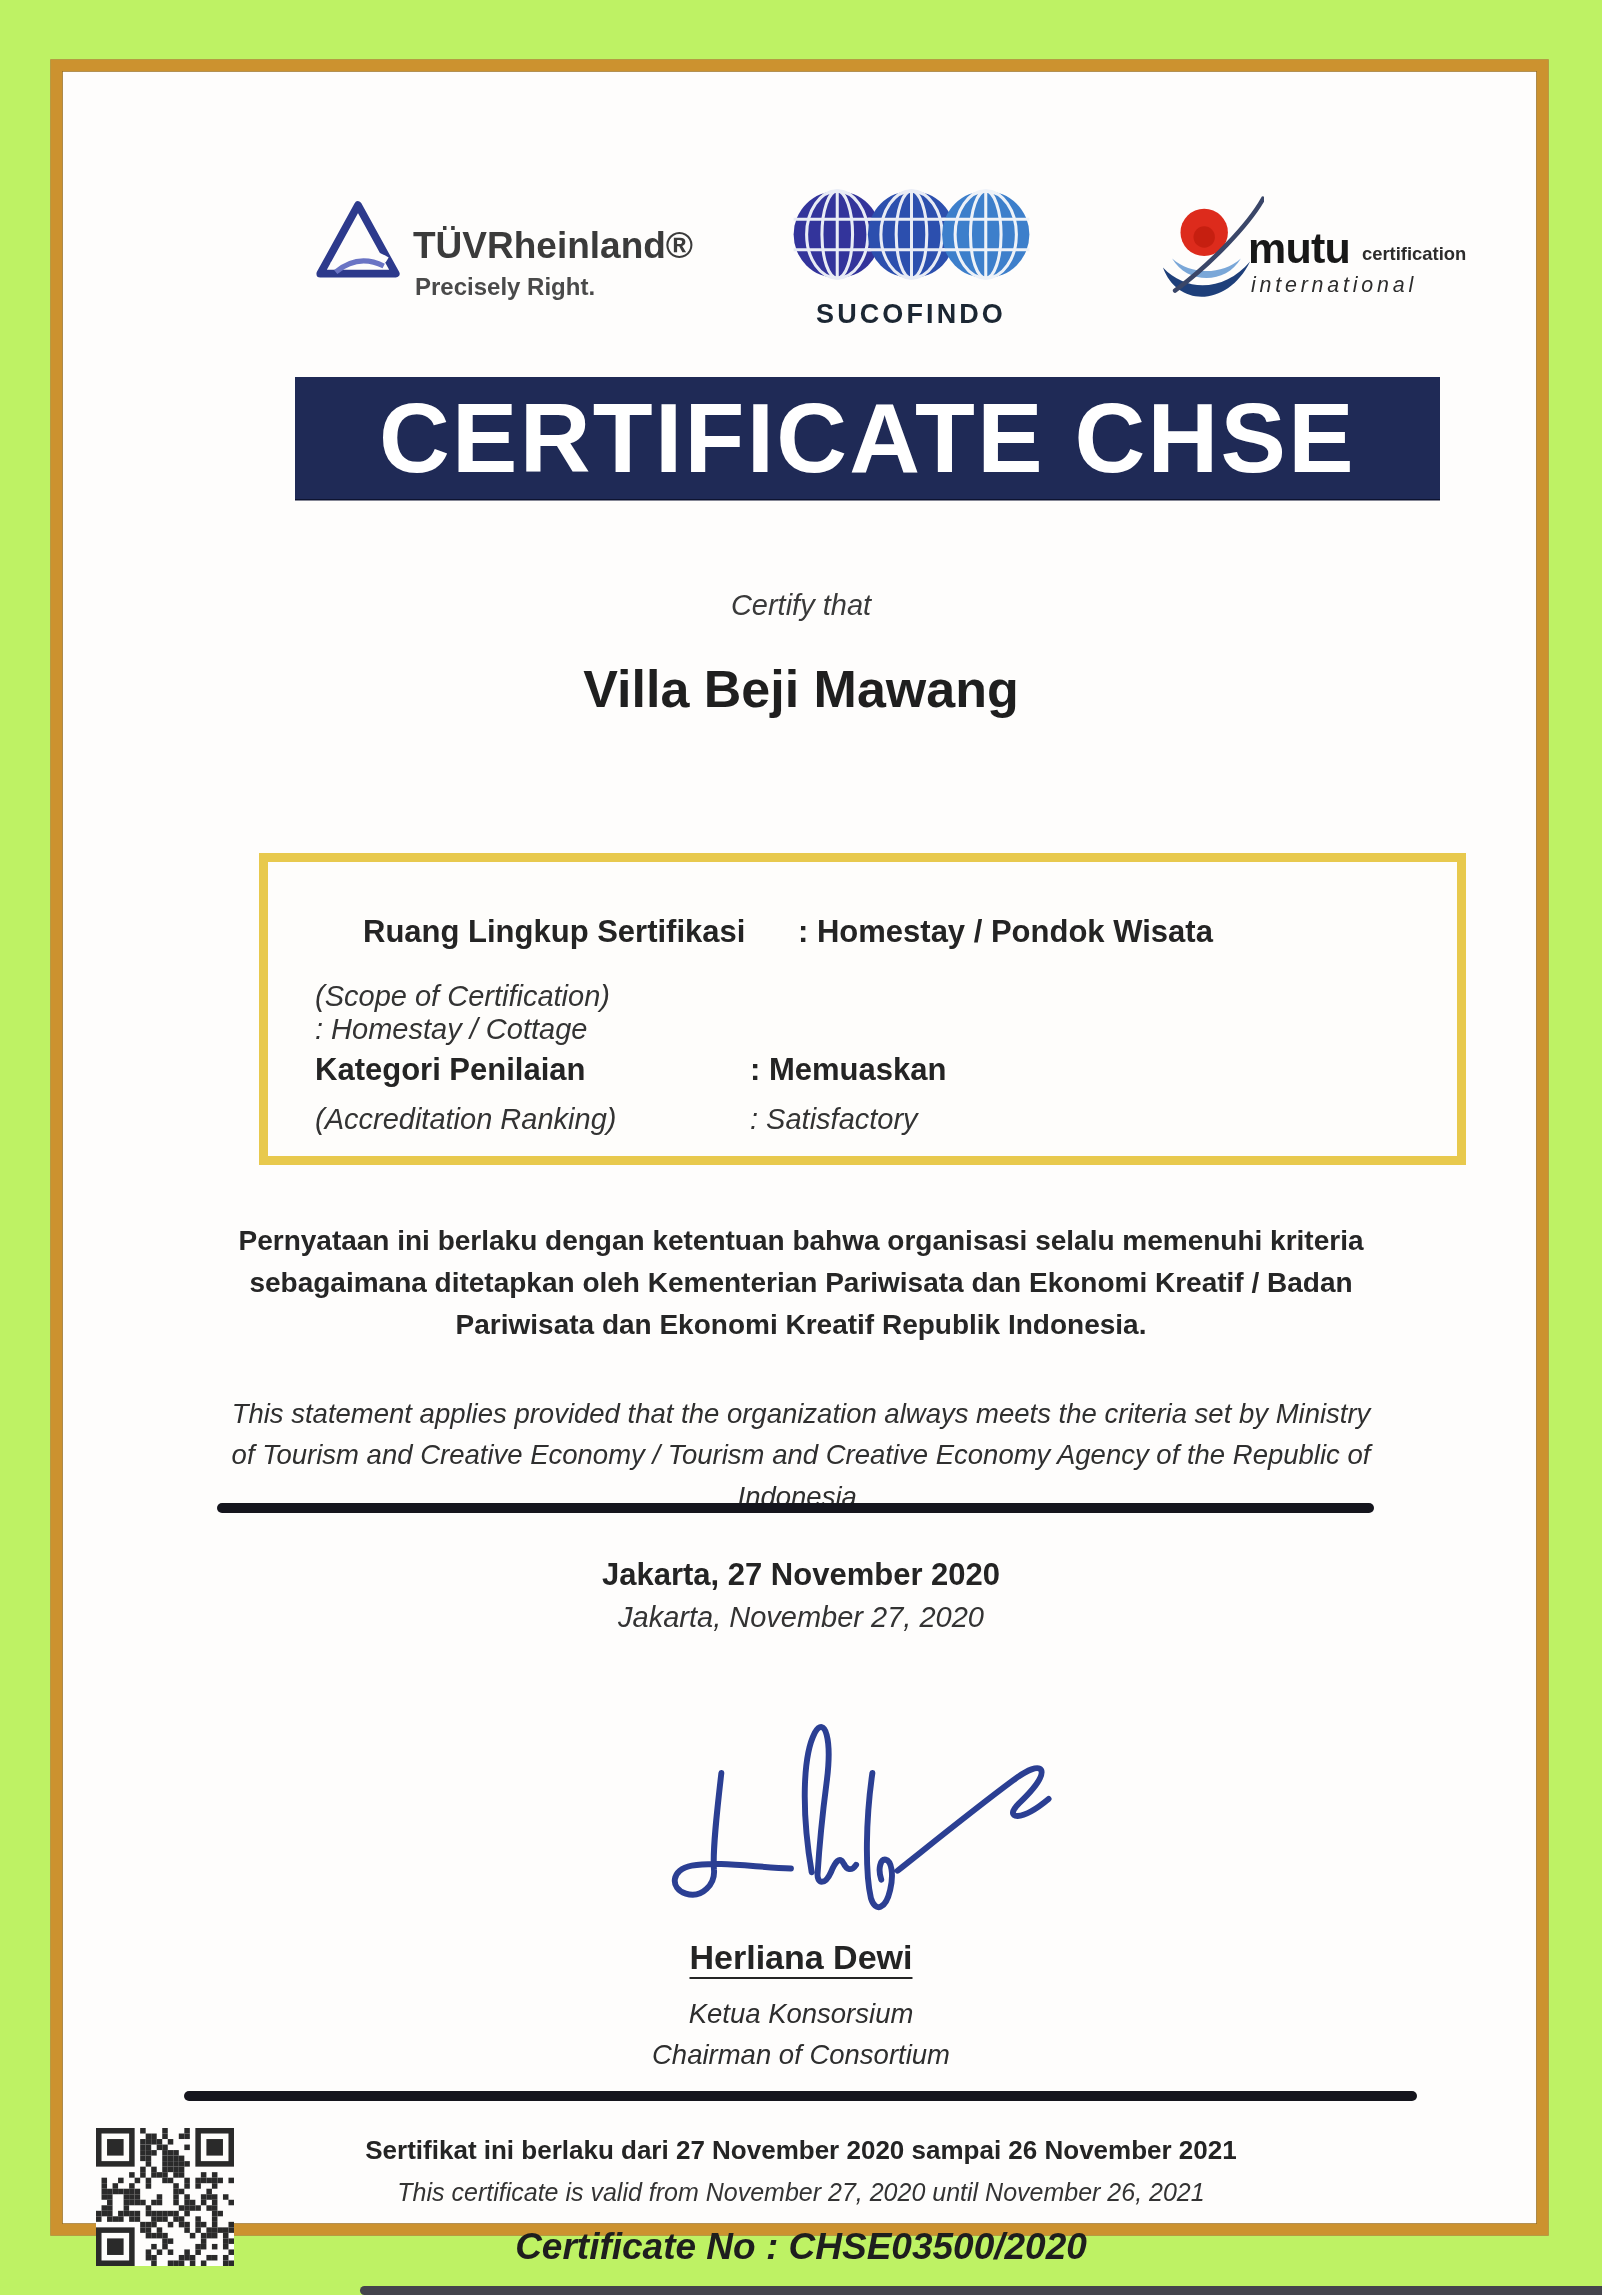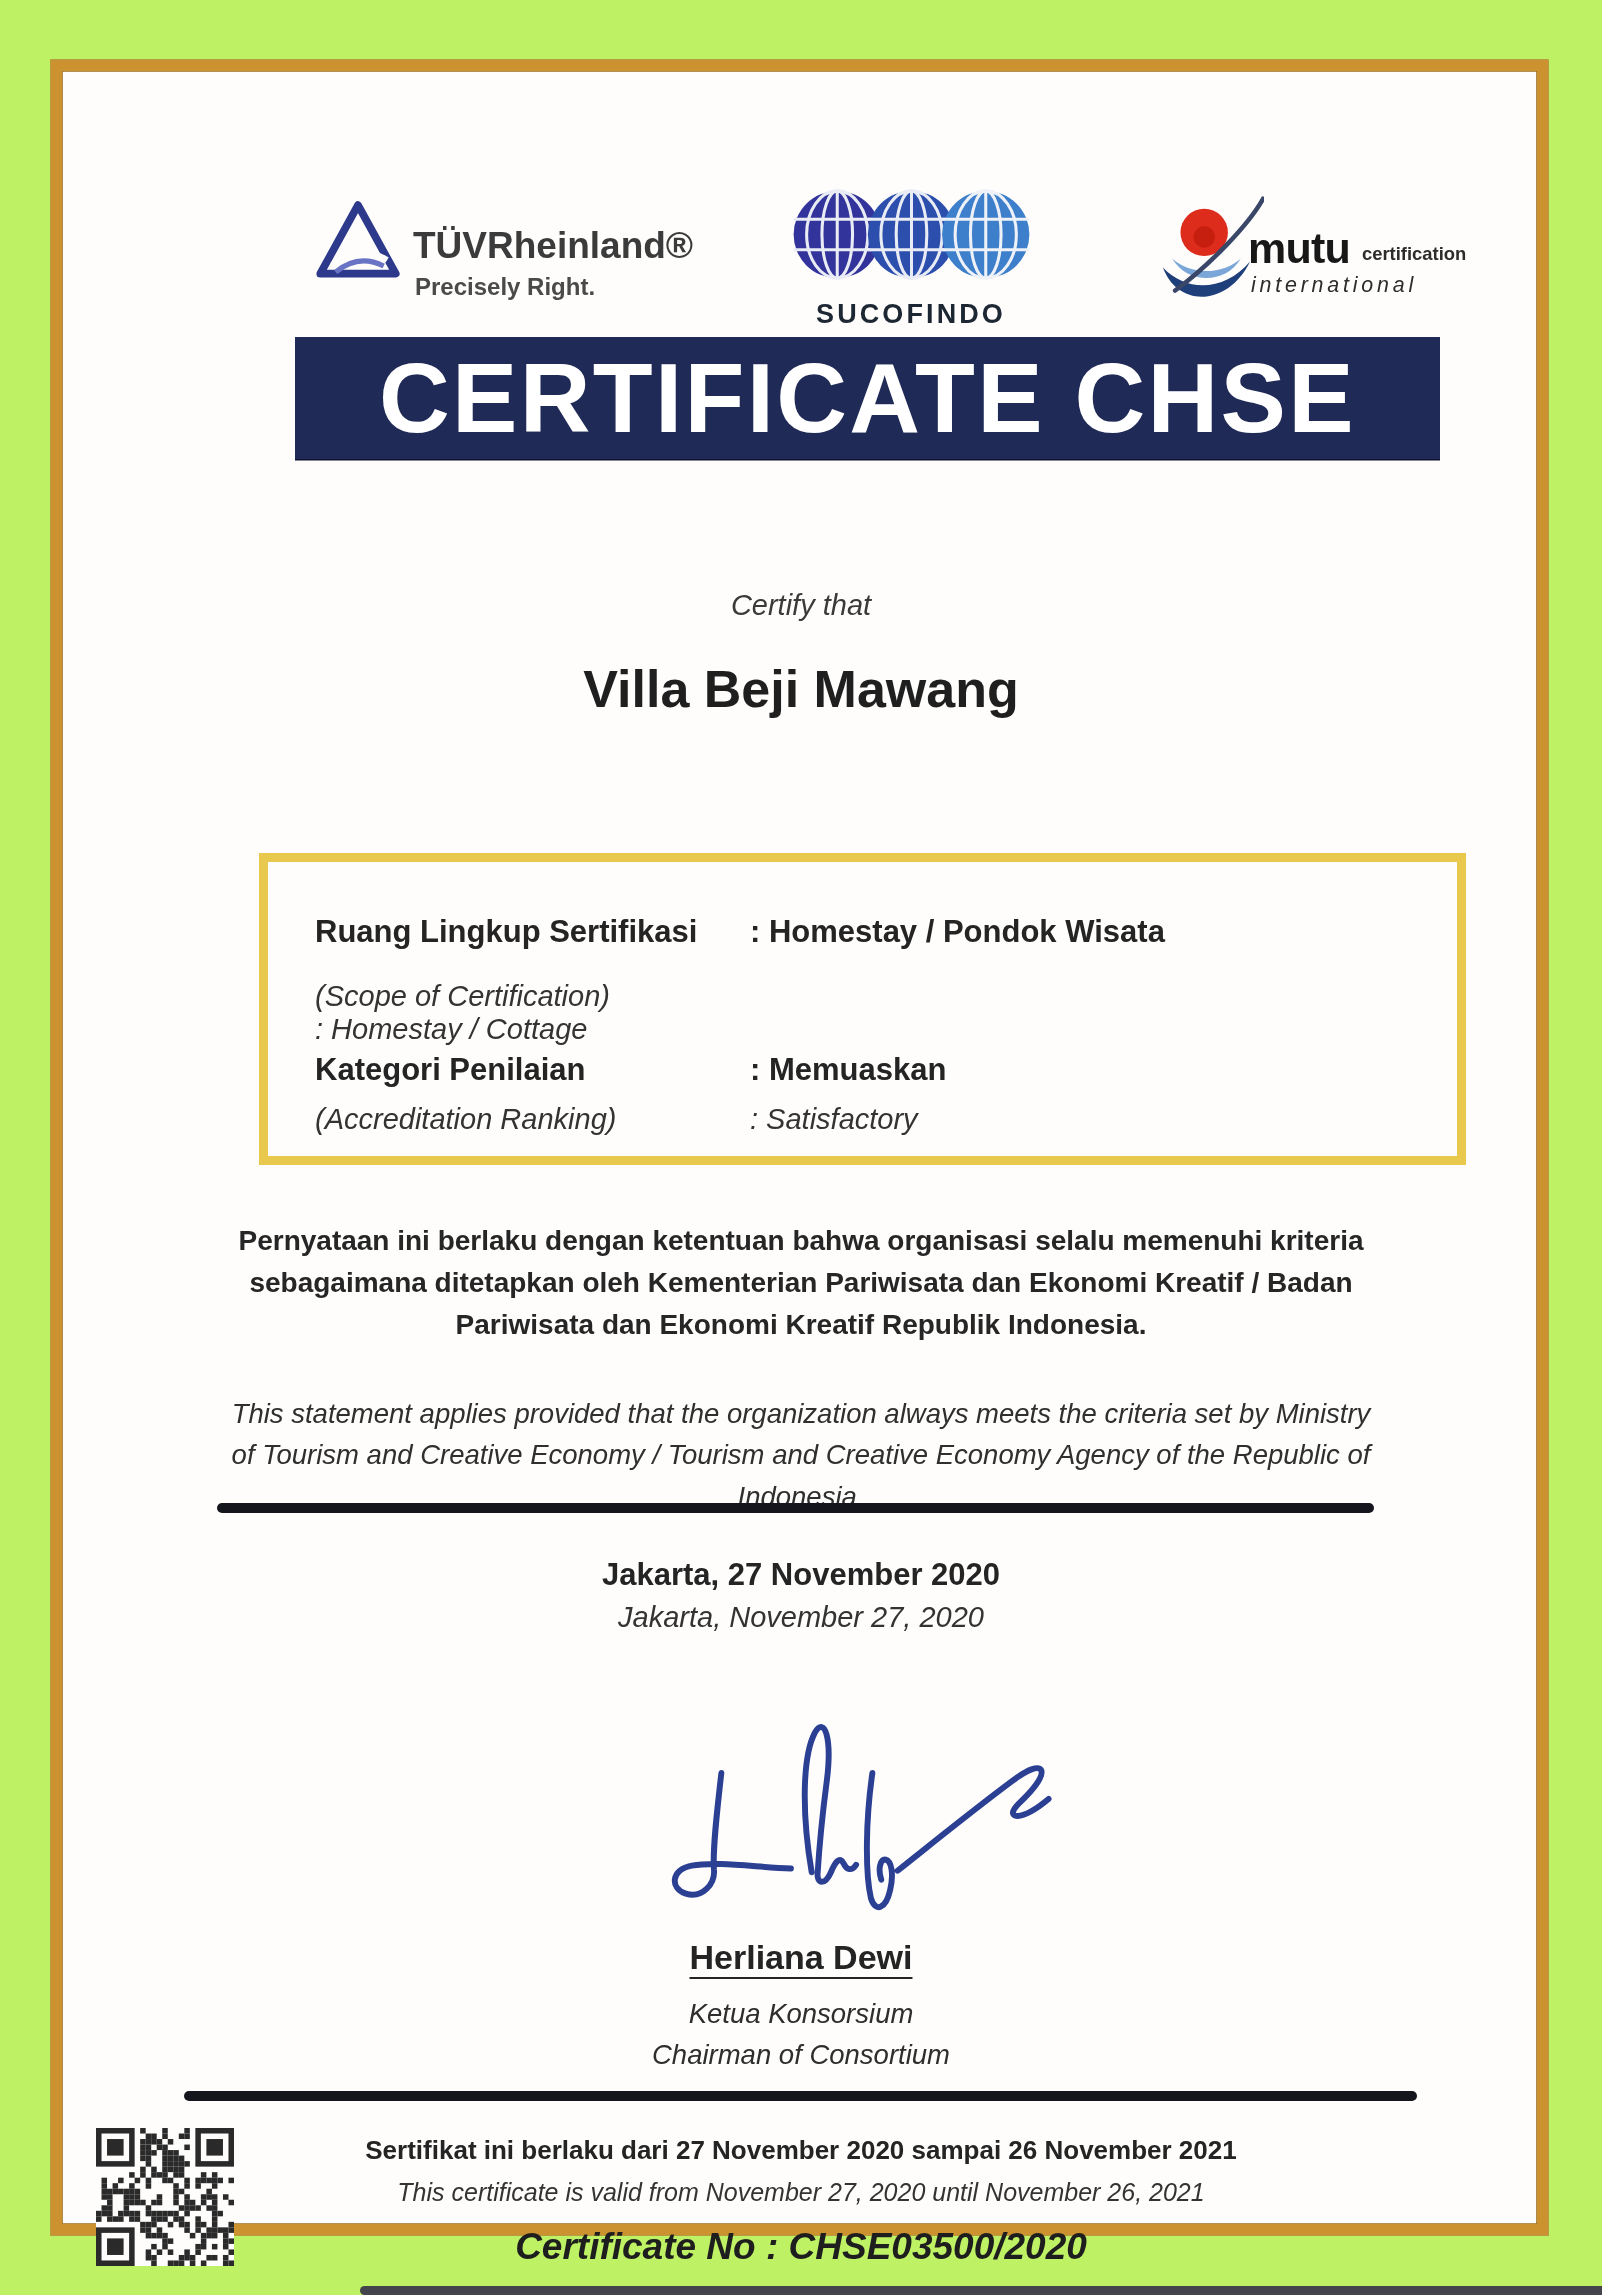--- a/index.html
+++ b/index.html
@@ -45,21 +45,21 @@
   
   #scope-box{
     left:197px;top:782px;width:1189px;height:294px;
     border:9.2px solid #e8c94d;background:#fefdfb;
   }
   .scope-row{position:absolute;left:47px;width:1109px;display:flex;}
   .scope-label{width:435px;flex:none;}
   .scope-value{flex:1;}
   .scope-bold{font-size:31px;font-weight:bold;color:#242424;}
   .scope-italic{font-size:29px;font-style:italic;color:#333;}
-  #scope-row-0{top:52px;}
+  #scope-row-0{top:52px;margin-left:48px;}
   #scope-row-1{top:118px;flex-direction:column;}
   #scope-row-2{top:190px;}
   #scope-row-3{top:241px;}
   
   #statement-id{left:227px;top:1149px;width:1148px;font-size:28px;line-height:1.5;font-weight:bold;color:#262626;}
   #statement-en{left:227px;top:1322px;width:1148px;font-size:27.5px;line-height:1.5;font-style:italic;color:#2f2f2f;}
   .rule{background:#15151d;height:10px;border-radius:5.4px;}
   #rule-top{left:217px;top:1432px;width:1157px;}
   #rule-bottom{left:184px;top:2020px;width:1233px;}
   
@@ -137,21 +137,21 @@
         <path d="M30,96 C55,118 95,118 120,96 C100,130 50,130 30,96 Z" fill="#7aa7d8"></path>
         <circle cx="72" cy="62" r="31" fill="#dd2b1c"></circle>
         <circle cx="72" cy="68" r="14" fill="#b21507" opacity="0.55"></circle>
         <path d="M34,138 C80,104 130,52 149,18" fill="none" stroke="#3a4668" stroke-width="6" stroke-linecap="round"></path>
       </svg>
       <div id="mutu-word" class="abs">mutu</div>
       <div id="mutu-suffix" class="abs">certification</div>
       <div id="mutu-line2" class="abs">international</div>
     </div>
 
-    <div id="banner" class="abs" style="background: rgb(31, 42, 86);">
+    <div id="banner" class="abs" style="background: rgb(31, 42, 86); margin-top: 40px;">
       <span id="banner-title" style="color: rgb(255, 255, 255);">CERTIFICATE CHSE</span>
     </div>
 
     <div id="intro-en" class="abs center" style="left:-62px">Certify that</div>
 
     <div id="recipient-name" class="abs center" style="left:-62px">Villa Beji Mawang</div>
 
     <div id="scope-box" class="abs" style="border-color: rgb(232, 201, 77);">
       <div id="scope-row-0" class="scope-row scope-bold">
         <span class="scope-label">Ruang Lingkup Sertifikasi</span>

